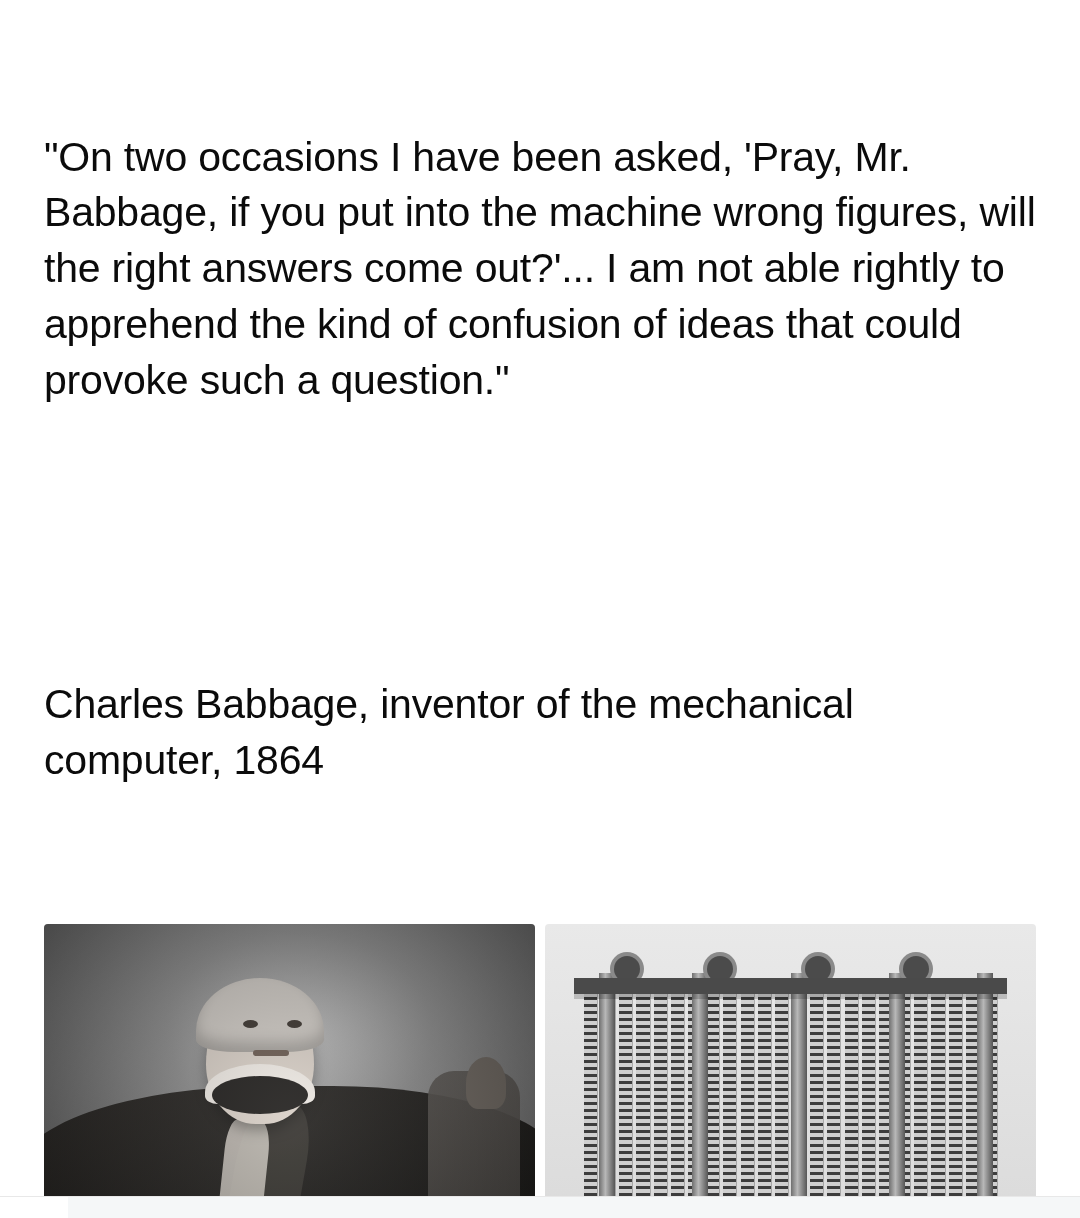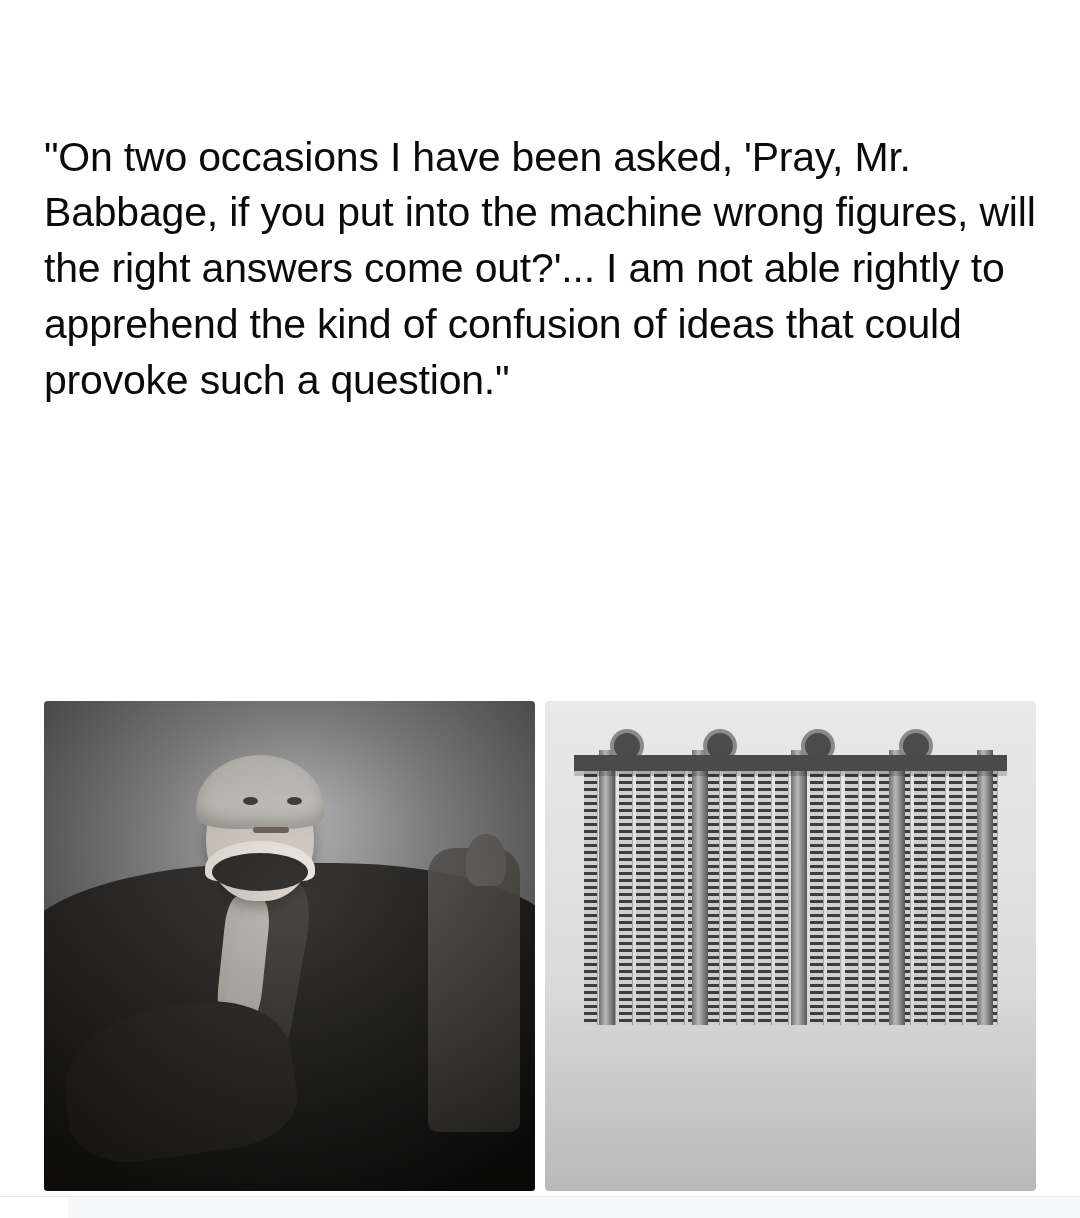--- a/index.html
+++ b/index.html
@@ -203,20 +203,21 @@
   }
 </style>
 </head>
 <body>
 
 <div class="post">
 
   <div class="post-text">
     <div>"On two occasions I have been asked, 'Pray, Mr. Babbage, if you put into the machine wrong figures, will the right answers come out?'... I am not able rightly to apprehend the kind of confusion of ideas that could provoke such a question."</div>
     <div class="paragraph-gap"></div>
+    <div>Charles Babbage, inventor of the mechanical computer, 1864</div>
   </div>
 
   <div class="media-grid">
 
     <div class="media-item portrait">
       <div class="p-body"></div>
       <div class="p-chair"></div>
       <div class="p-knob"></div>
       <div class="p-lapel"></div>
       <div class="p-shirt"></div>

